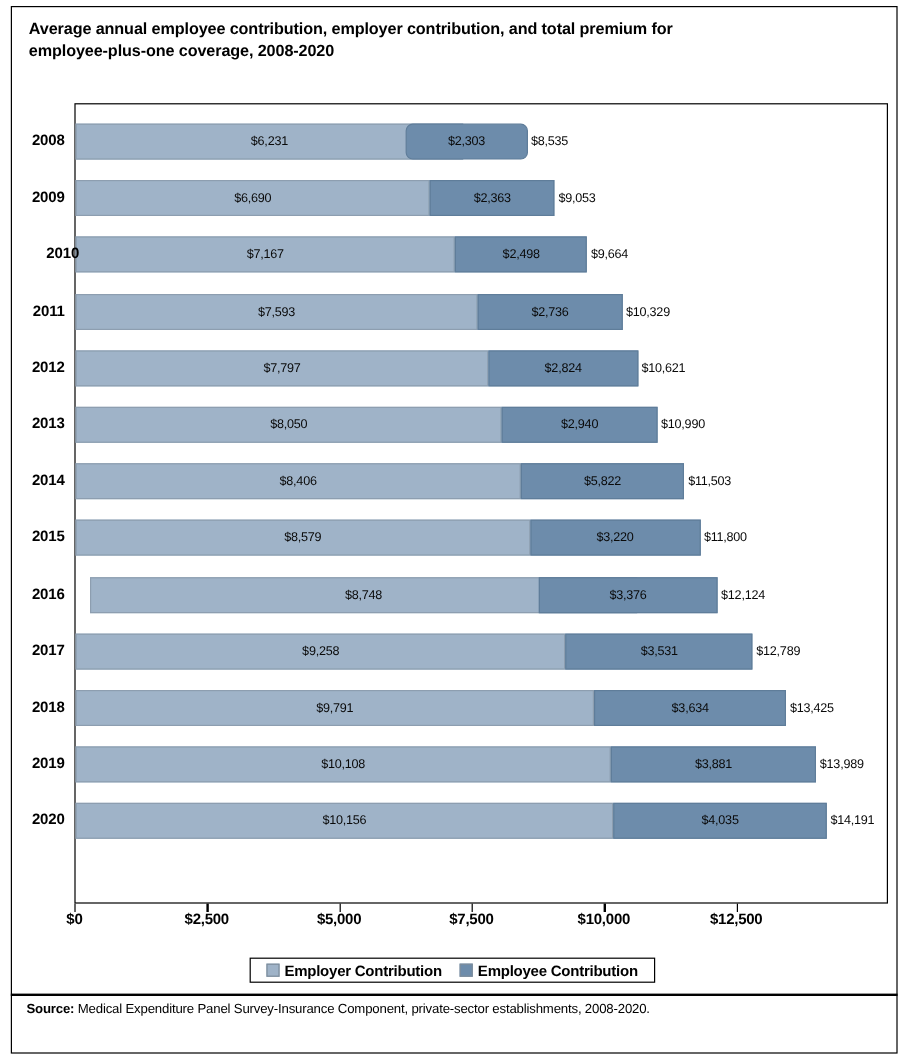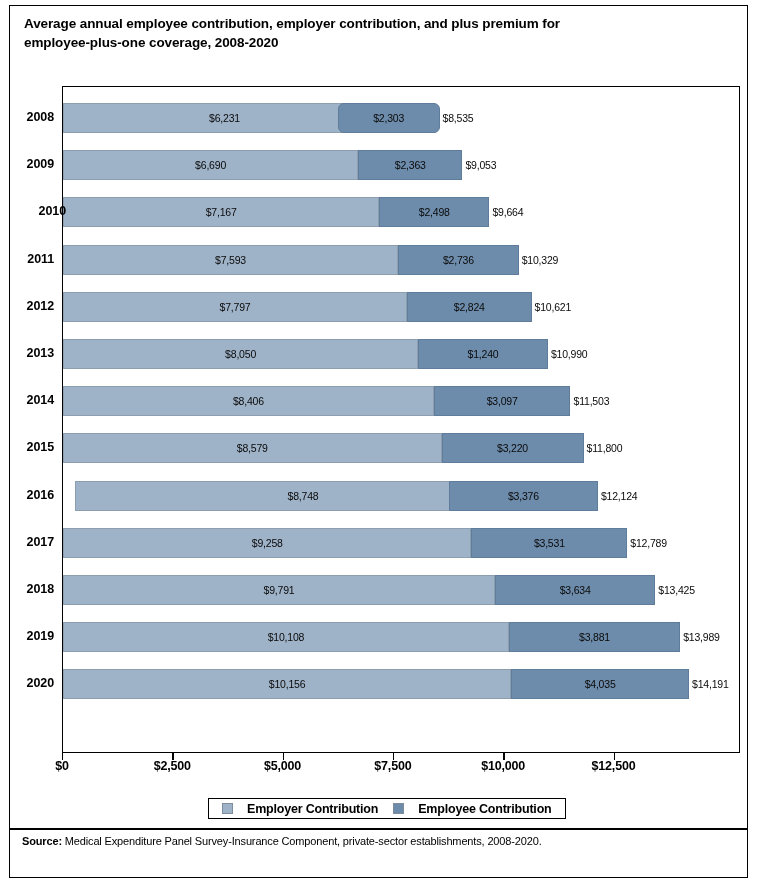--- a/index.html
+++ b/index.html
@@ -148,21 +148,21 @@
     background: #ffffff;
     box-sizing: border-box;
     display: flex;
     align-items: center;
     padding: 0 9px;
     gap: 7px;
   }
   .legend-item {
     display: flex;
     align-items: center;
-    gap: 14px;
+    gap: 4px;
     padding: 0 4px;
   }
   .legend-swatch {
     width: 11px;
     height: 11px;
     box-sizing: border-box;
     border: 1px solid #7d8d9c;
   }
   .swatch-employer { background: #9fb3c8; }
   .swatch-employee { background: #6d8cab; }
@@ -197,21 +197,21 @@
   .footnote-lead { font-weight: bold; }
 </style>
 </head>
 <body>
 
 <div id="figure">
 
   <div class="outer-frame"></div>
 
   <div class="title-block">
-    <span class="title-line wrap">Average annual employee contribution, employer contribution, and plus premium for</span>
+    <span class="title-line wrap">Average annual employee contribution, employer contribution, and total premium for</span>
     <span class="title-line wrap">employee-plus-one coverage, 2008-2020</span>
   </div>
 
   <div class="plot-frame">
     <div class="plot-inner" id="bars-layer">
         <div class="bar-row" style="top: 16px;">
           <div class="seg seg-employer" style="left: 0px; width: 323px;">
             <span class="seg-label">$6,231</span>
           </div>
           <div class="seg seg-employee" style="left: 274.912px; width: 101.608px; border-radius: 6px;">
@@ -253,30 +253,30 @@
           <div class="seg seg-employee" style="left: 344.004px; width: 124.595px;">
             <span class="seg-label">$2,824</span>
           </div>
           <span class="total-label" style="left: 468.599px;">$10,621</span>
         </div>
         <div class="bar-row" style="top: 252px;">
           <div class="seg seg-employer" style="left: 0px; width: 355.166px;">
             <span class="seg-label">$8,050</span>
           </div>
           <div class="seg seg-employee" style="left: 355.166px; width: 129.713px;">
-            <span class="seg-label">$1,240</span>
+            <span class="seg-label">$2,940</span>
           </div>
           <span class="total-label" style="left: 484.879px;">$10,990</span>
         </div>
         <div class="bar-row" style="top: 299.2px;">
           <div class="seg seg-employer" style="left: 0px; width: 370.873px;">
             <span class="seg-label">$8,406</span>
           </div>
           <div class="seg seg-employee" style="left: 370.873px; width: 136.64px;">
-            <span class="seg-label">$3,097</span>
+            <span class="seg-label">$5,822</span>
           </div>
           <span class="total-label" style="left: 507.512px;">$11,503</span>
         </div>
         <div class="bar-row" style="top: 346.4px;">
           <div class="seg seg-employer" style="left: 0px; width: 378.505px;">
             <span class="seg-label">$8,579</span>
           </div>
           <div class="seg seg-employee" style="left: 378.505px; width: 142.066px;">
             <span class="seg-label">$3,220</span>
           </div>

